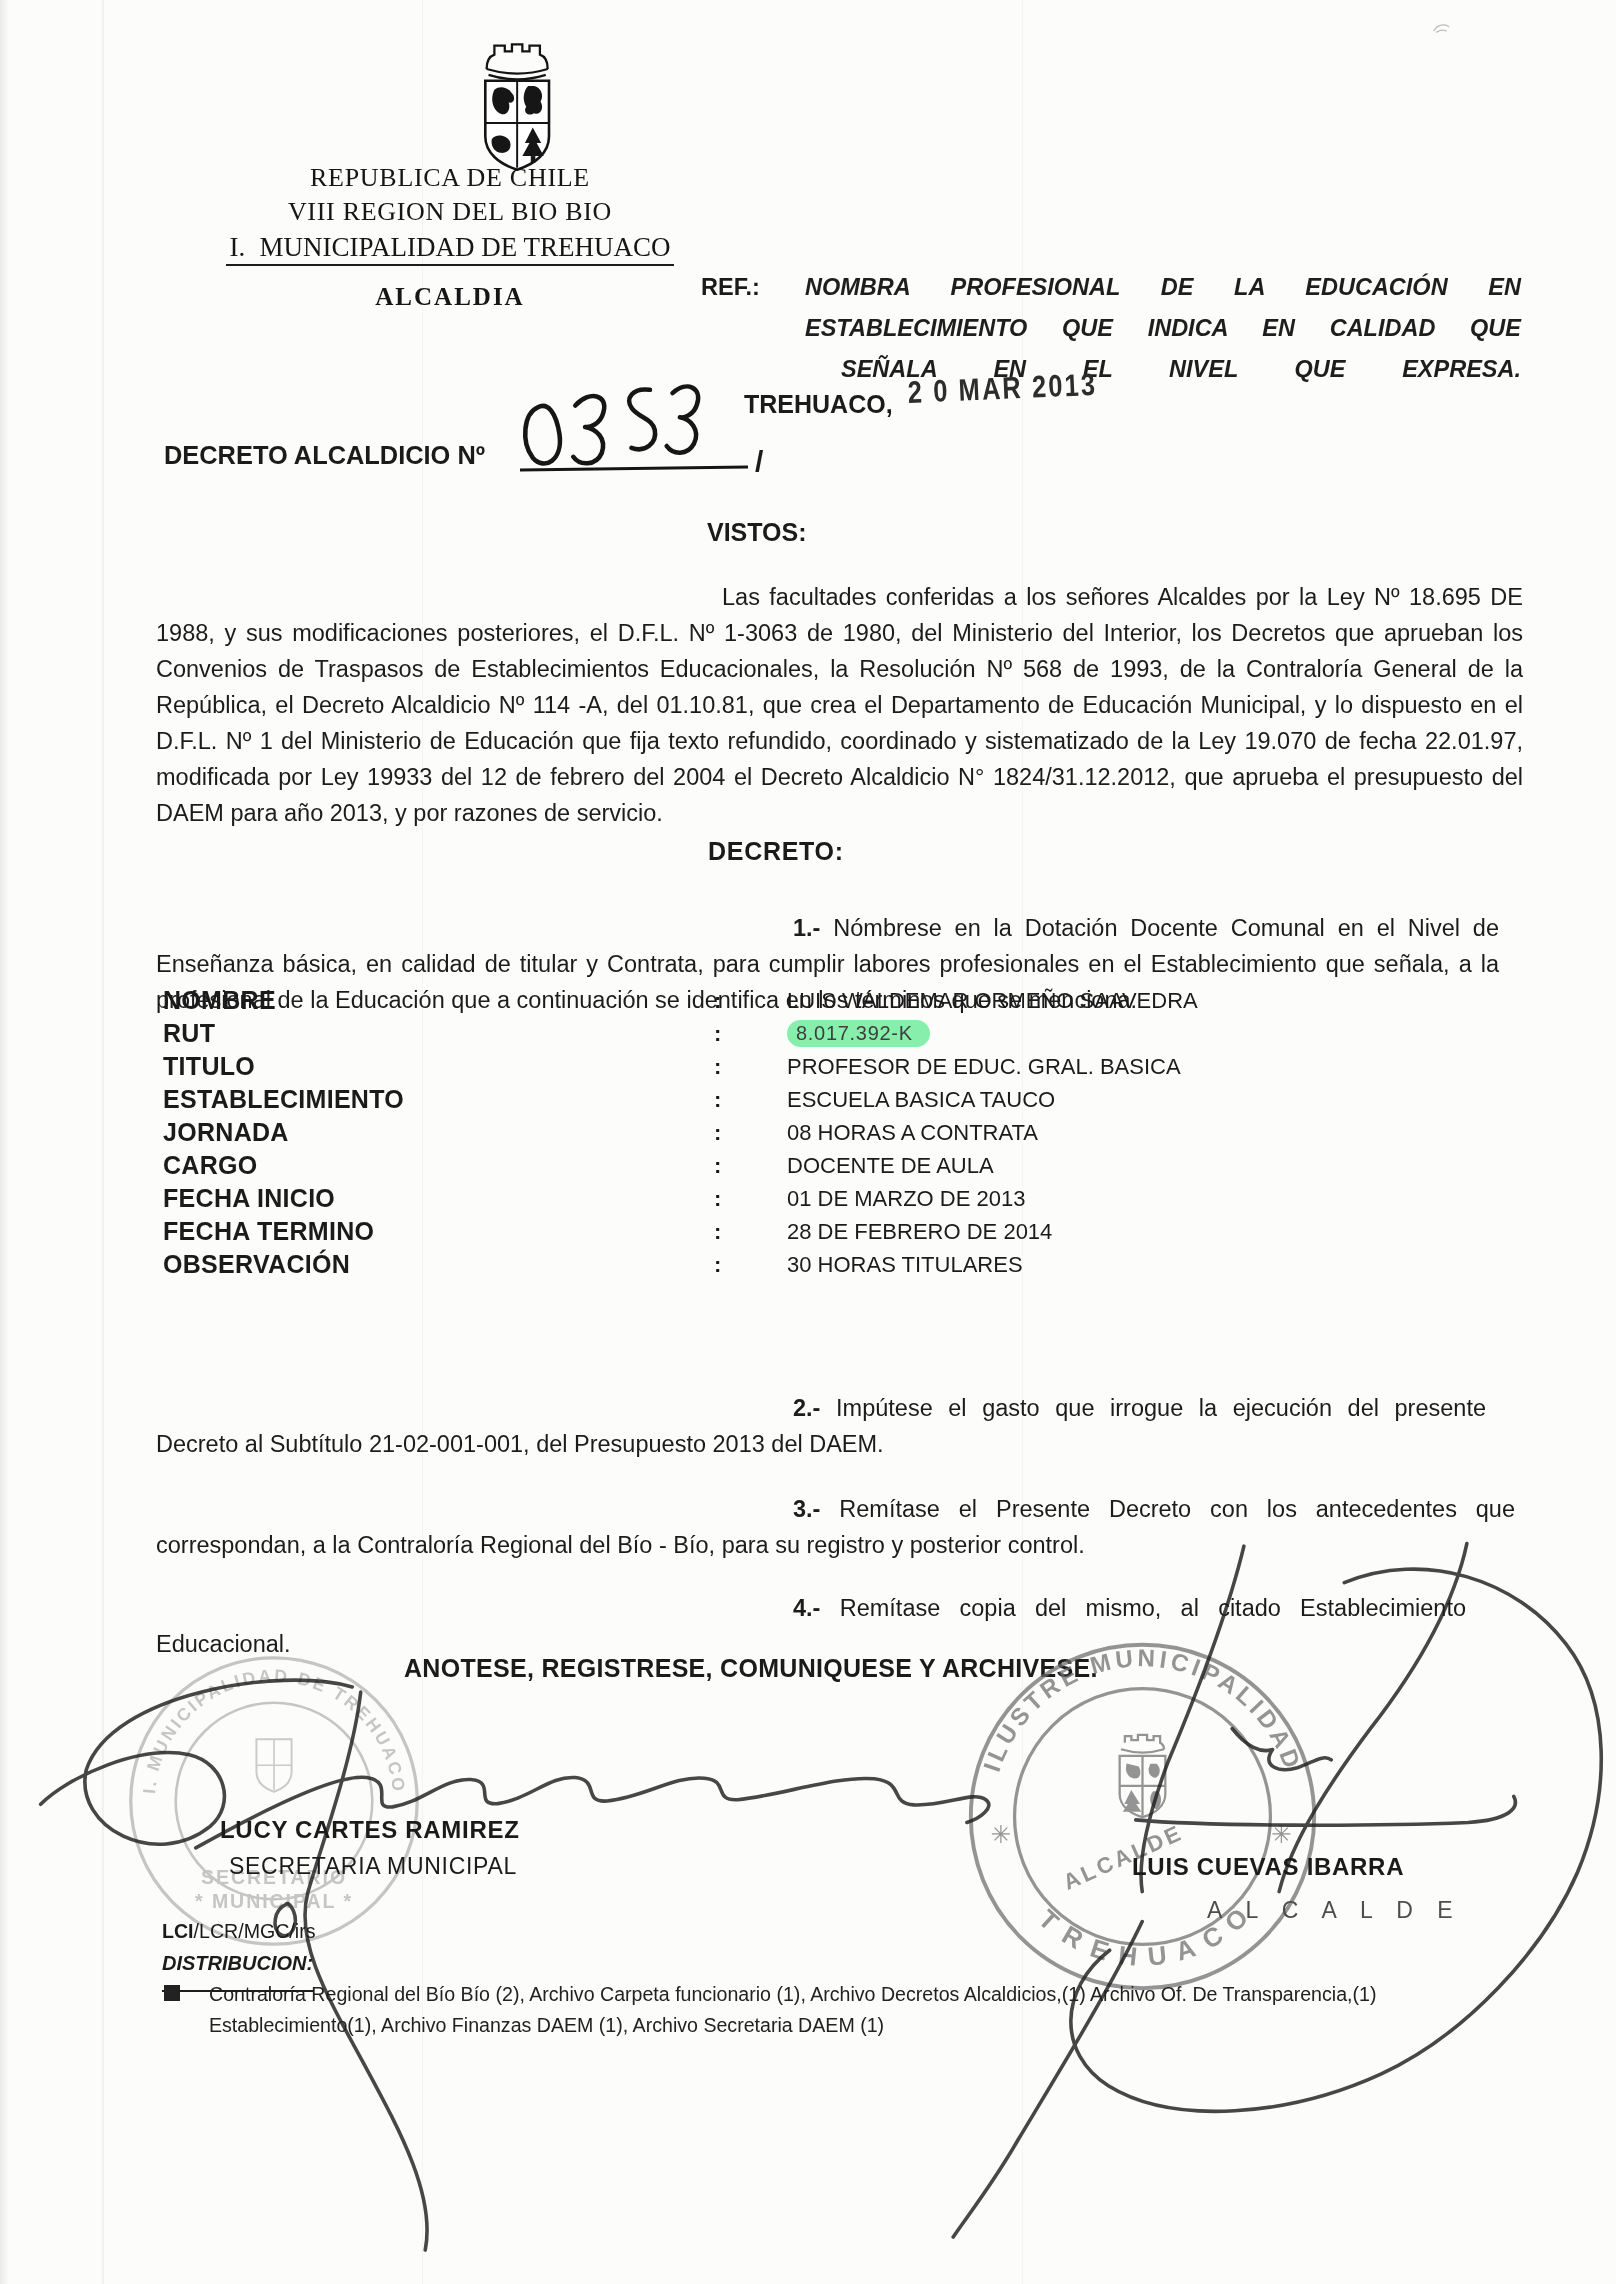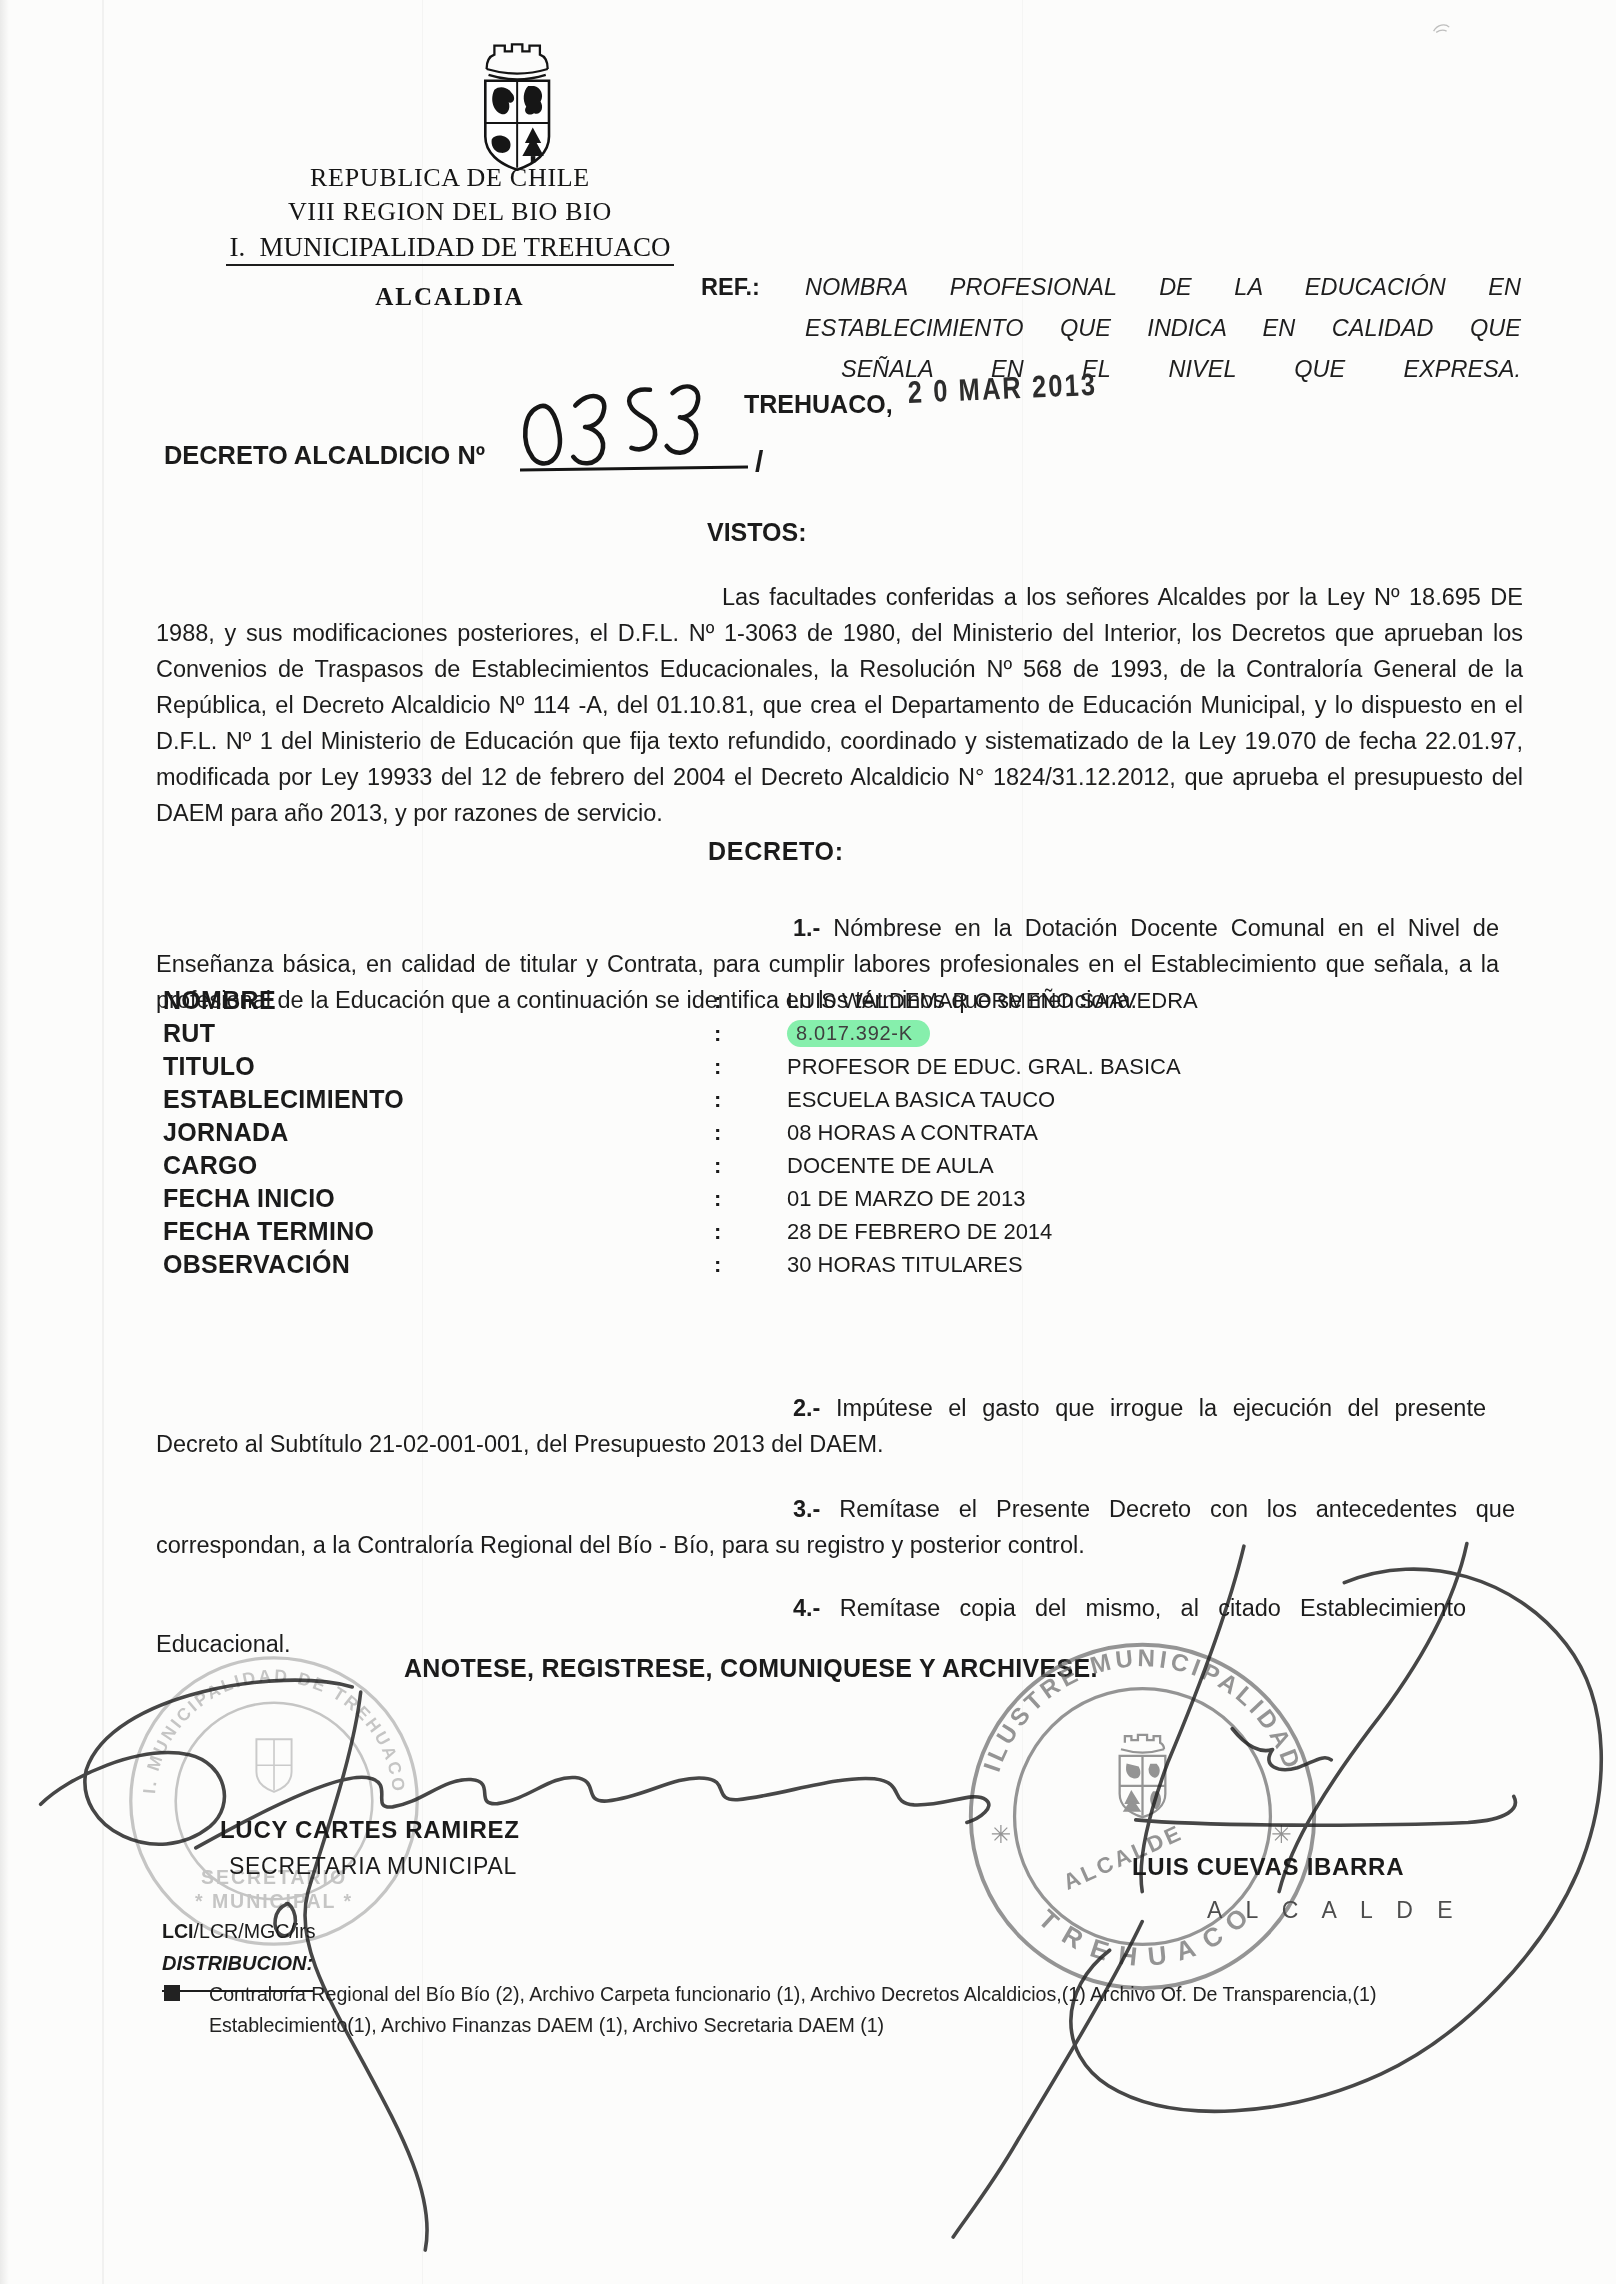--- a/index.html
+++ b/index.html
@@ -15,21 +15,21 @@
        font-family:"Liberation Serif",serif;color:#161616;}
   .hdr-line1{font-size:26px;letter-spacing:0.7px;}
   .hdr-line2{font-size:26px;letter-spacing:0.7px;margin-top:3.9px;}
   .hdr-line3{font-size:27px;margin-top:5.2px;}
   .muni-underline{border-bottom:2.6px solid #1d1d1d;padding:0 3.9px 2px 3.9px;}
   .muni-prefix{margin-right:14.3px;}
   .hdr-office{font-size:25px;font-weight:bold;letter-spacing:2px;margin-top:20px;}
   
   .ref-label{left:701px;top:274px;font-size:23.5px;font-weight:bold;}
   .ref-block{left:805px;top:274px;width:716px;font-size:23.5px;font-style:italic;color:#1e1e1e;}
-  .ref-line{text-align:justify;text-align-last:justify;height:41px;}
+  .ref-line{text-align:justify;text-align-last:justify;height:41px;font-weight:bold;}
   .ref-line-last{text-align:center;word-spacing:3.9px;margin-left:36px;}
   
   .place{left:701px;top:390px;font-size:25px;font-weight:bold;margin-left:43px;}
   .datestamp{left:907px;top:375px;font-size:31px;font-weight:600;color:#2d2d2d;
              letter-spacing:2.6px;transform:rotate(-2.5deg) scaleX(.82);transform-origin:left top;
              font-family:"Liberation Sans",sans-serif;}
   
   .decreeno{left:164px;top:441px;font-size:25.4px;font-weight:bold;}
   .no-underline{left:520px;top:467px;width:228px;height:3.3px;background:#151515;transform:rotate(-.8deg);}
   .slash{left:755px;top:445px;font-size:30px;font-weight:bold;}

